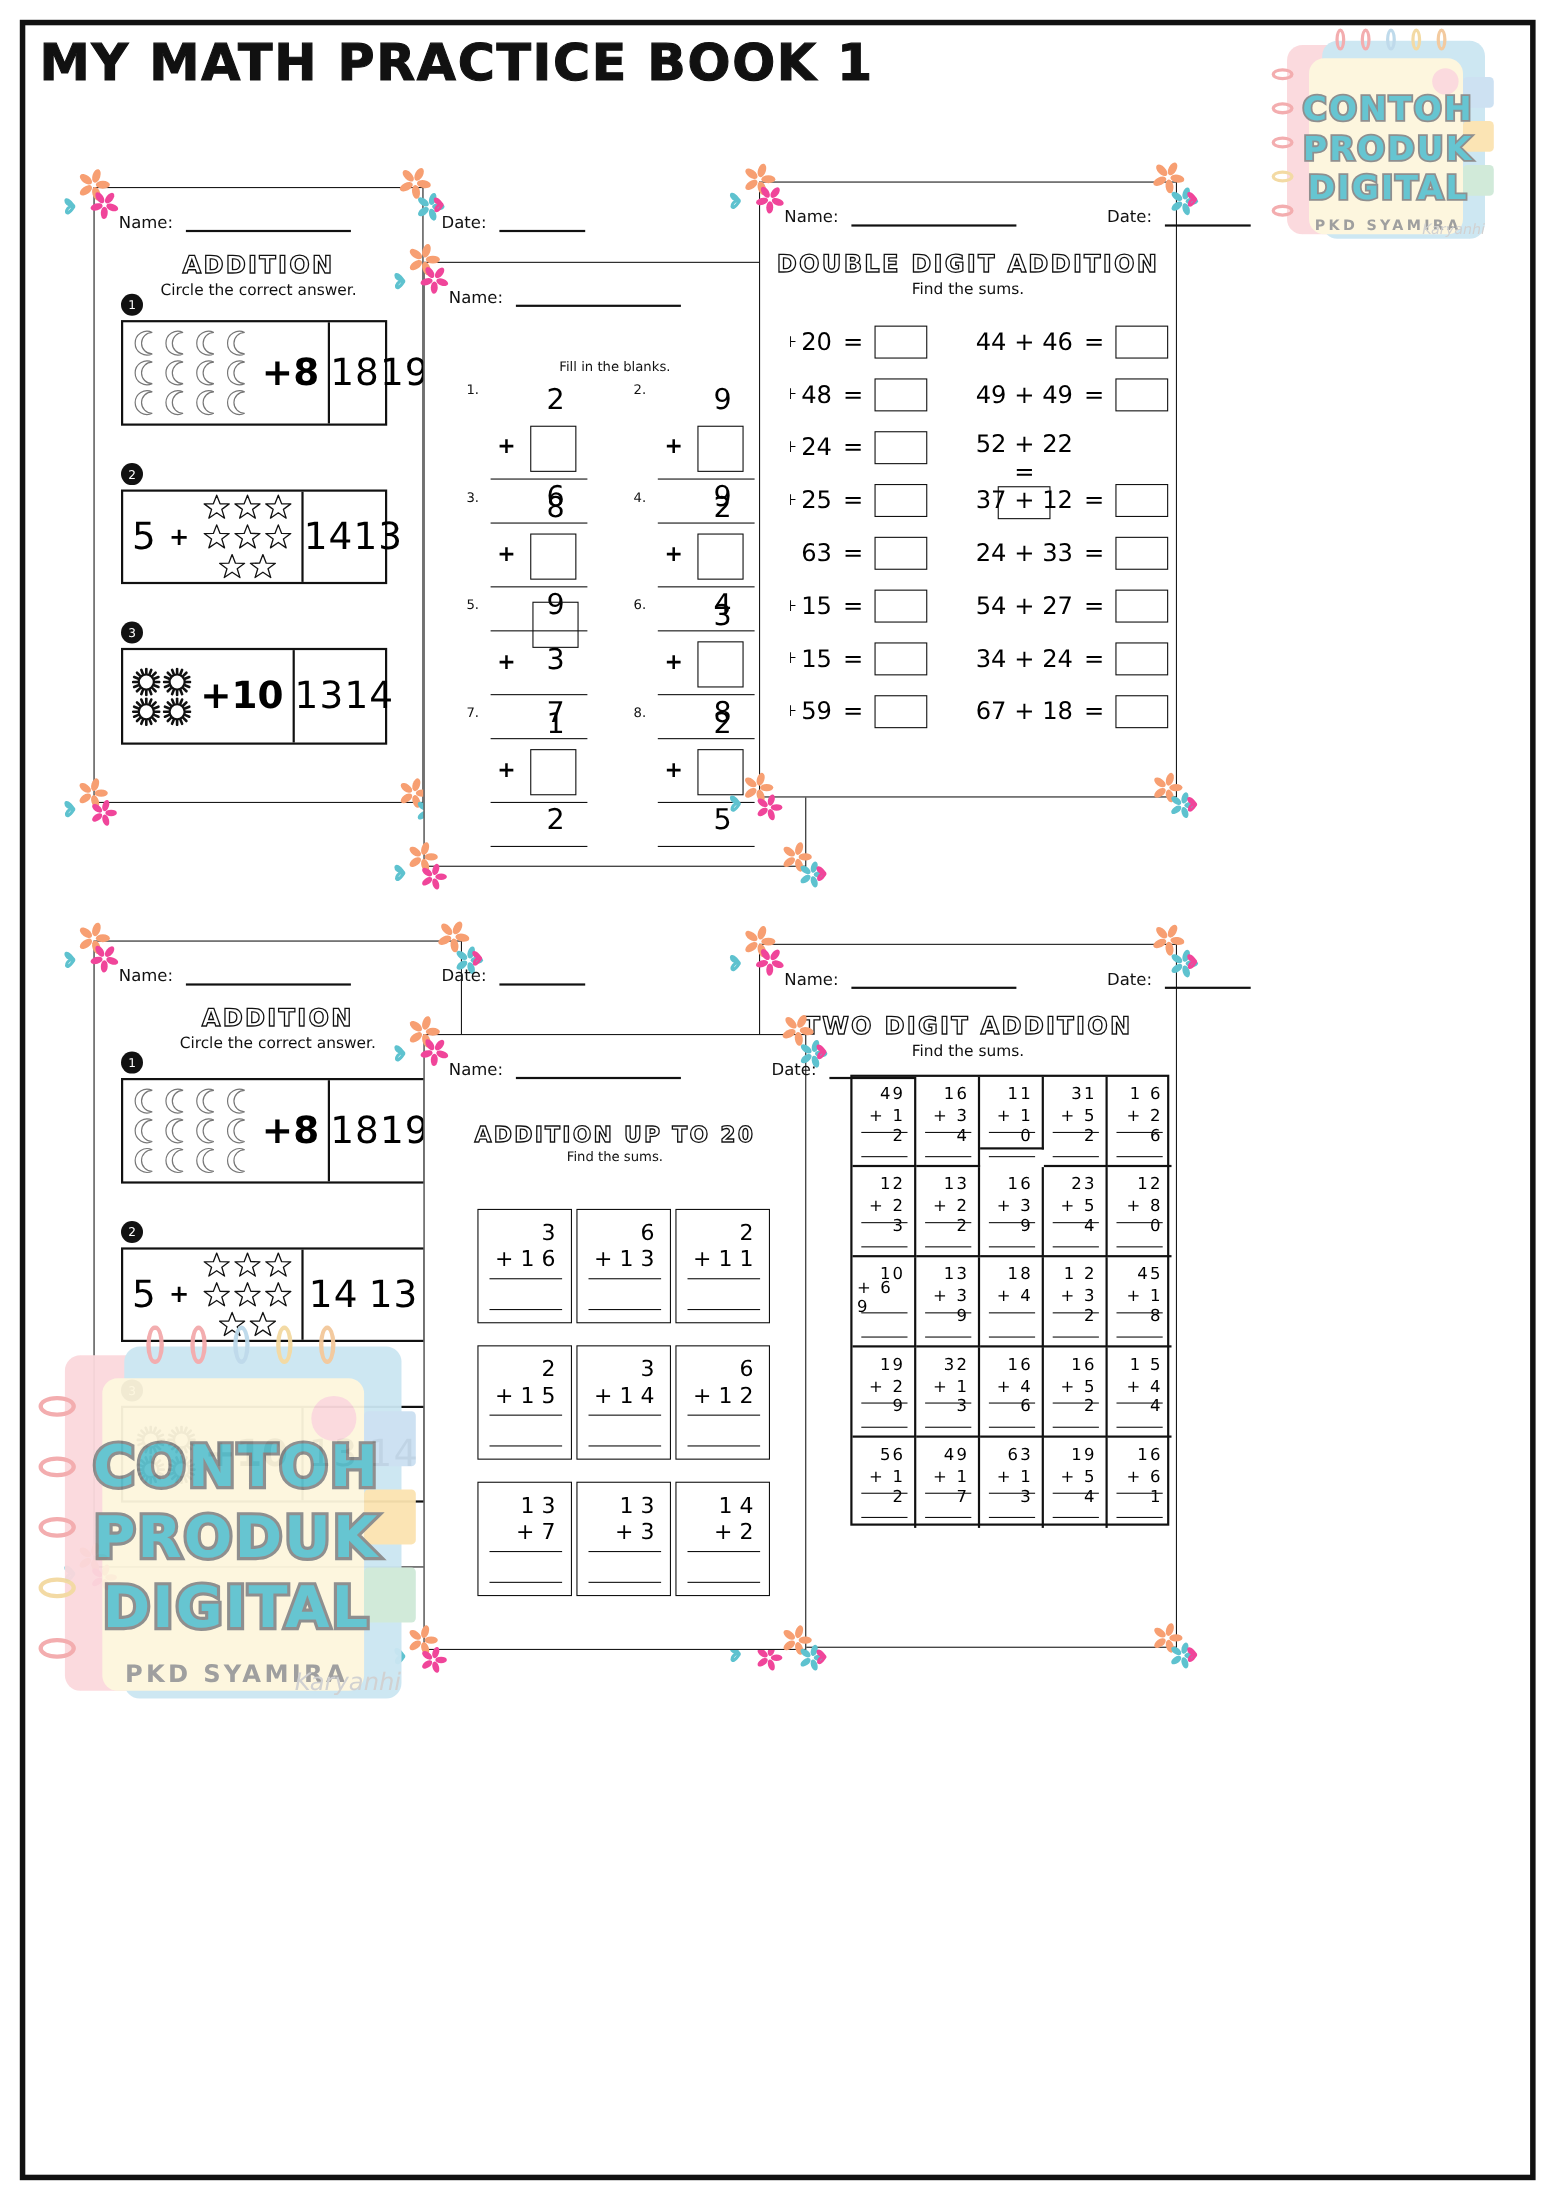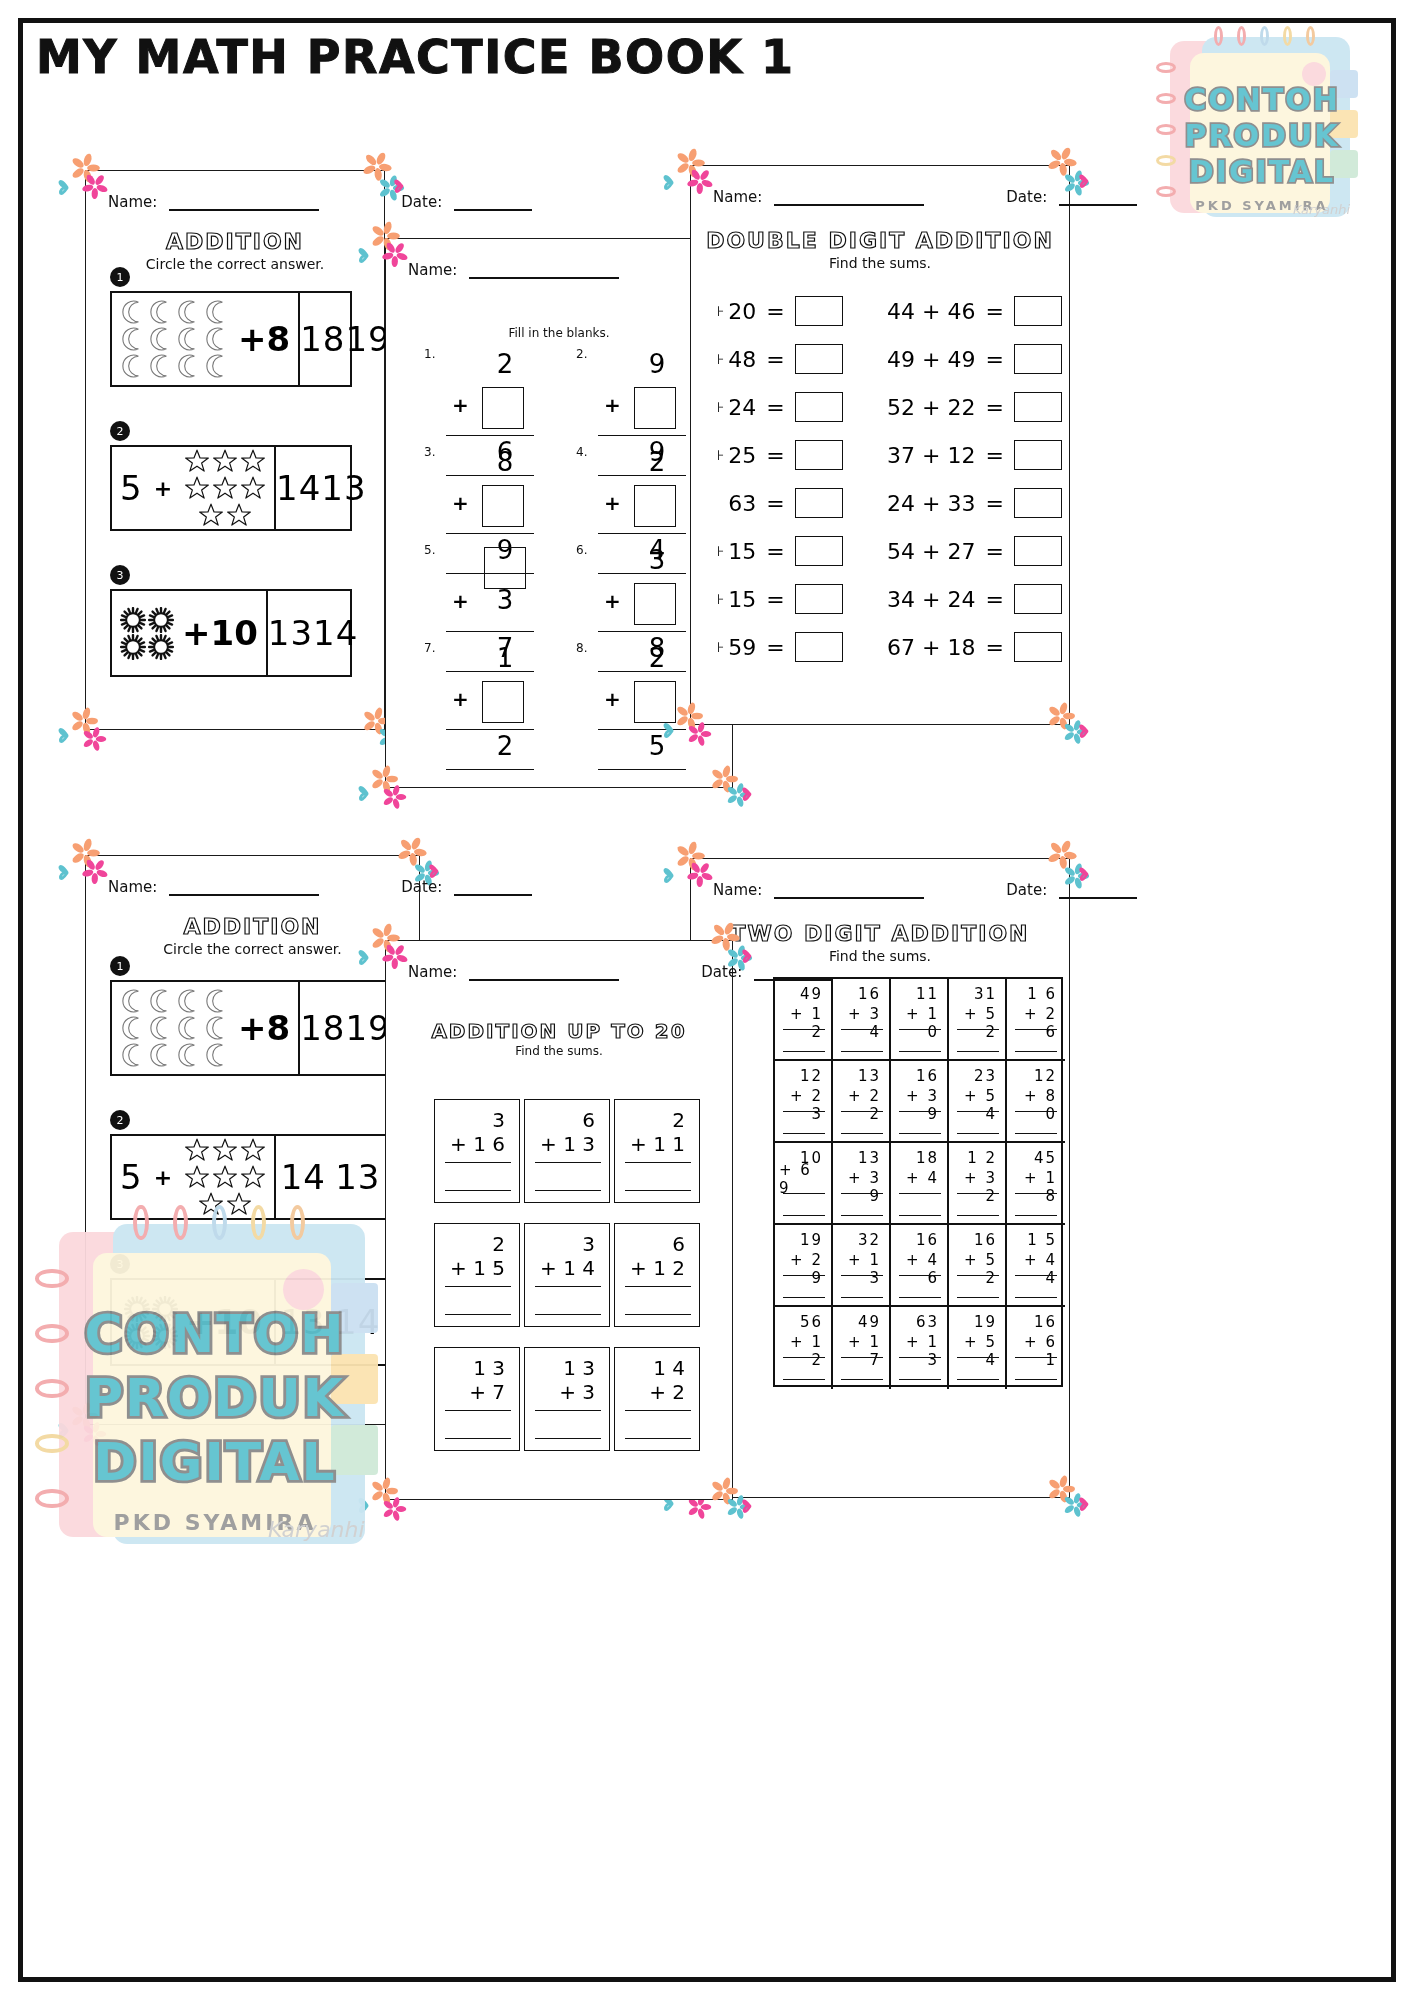--- a/index.html
+++ b/index.html
@@ -761,21 +761,21 @@
       <div class="dd-row" style="left:196px;top:130px;">
         <span>44 + 46</span>
         <span class="dd-eq">=</span>
         <span class="dd-box"></span>
       </div>
       <div class="dd-row" style="left:196px;top:178px;">
         <span>49 + 49</span>
         <span class="dd-eq">=</span>
         <span class="dd-box"></span>
       </div>
-      <div class="dd-row" style="left:196px;top:226px;">
+      <div class="dd-row" style="left:196px;top:226px;flex-direction:column;">
         <span>52 + 22</span>
         <span class="dd-eq">=</span>
         <span class="dd-box"></span>
       </div>
       <div class="dd-row" style="left:196px;top:274px;">
         <span>37 + 12</span>
         <span class="dd-eq">=</span>
         <span class="dd-box"></span>
       </div>
       <div class="dd-row" style="left:196px;top:322px;">
@@ -1200,21 +1200,21 @@
           <div class="td-b" style="right:8px;top:26px;width:44px;text-align:right;">+ 1 2</div>
           <div class="td-line" style="left:8px;top:50px;width:42px;"></div>
           <div class="td-line" style="left:8px;top:72px;width:42px;"></div>
         </div>
         <div class="td-cell" style="left:58px;top:0px;width:58px;height:82px;">
           <div class="td-a" style="right:8px;top:6px;width:44px;">16</div>
           <div class="td-b" style="right:8px;top:26px;width:44px;text-align:right;">+ 3 4</div>
           <div class="td-line" style="left:8px;top:50px;width:42px;"></div>
           <div class="td-line" style="left:8px;top:72px;width:42px;"></div>
         </div>
-        <div class="td-cell" style="left:116px;top:0px;width:58px;height:82px;">
+        <div class="td-cell" style="left:116px;top:0px;width:58px;height:66px;">
           <div class="td-a" style="right:8px;top:6px;width:44px;">11</div>
           <div class="td-b" style="right:8px;top:26px;width:44px;text-align:right;">+ 1 0</div>
           <div class="td-line" style="left:8px;top:50px;width:42px;"></div>
           <div class="td-line" style="left:8px;top:72px;width:42px;"></div>
         </div>
         <div class="td-cell" style="left:174px;top:0px;width:58px;height:82px;">
           <div class="td-a" style="right:8px;top:6px;width:44px;">31</div>
           <div class="td-b" style="right:8px;top:26px;width:44px;text-align:right;">+ 5 2</div>
           <div class="td-line" style="left:8px;top:50px;width:42px;"></div>
           <div class="td-line" style="left:8px;top:72px;width:42px;"></div>

